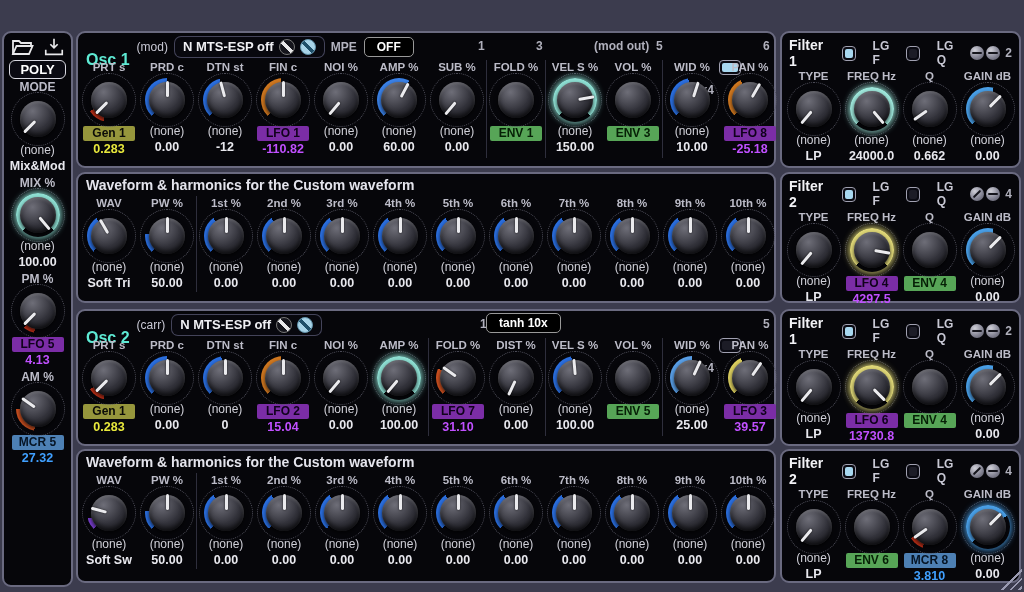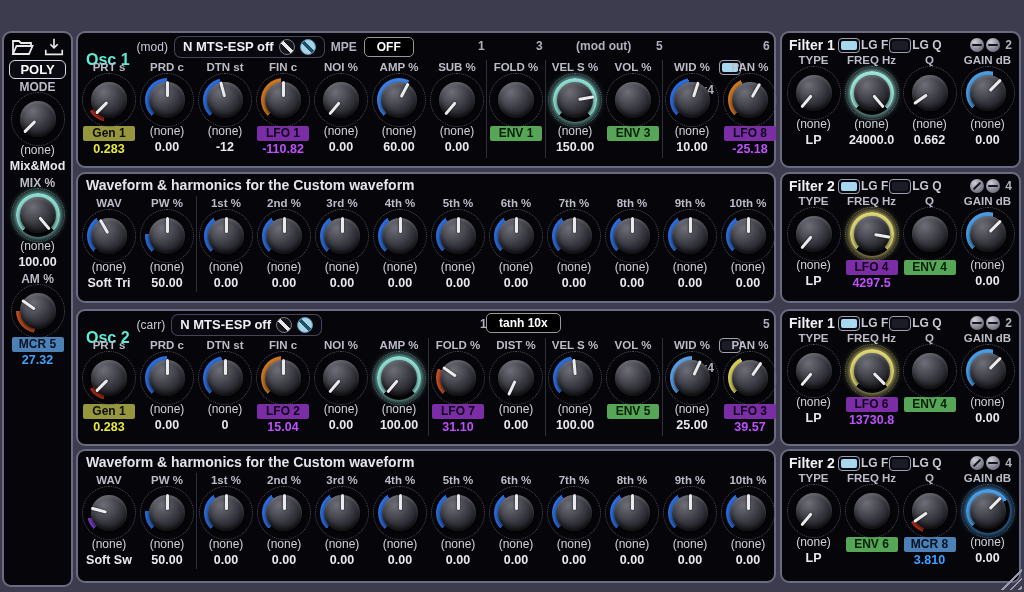--- a/index.html
+++ b/index.html
@@ -59,21 +59,21 @@
   .hbtn{position:absolute;top:2px;pointer-events:auto;}
   .finblk{position:absolute;top:4px;display:flex;align-items:center;gap:5px;pointer-events:auto;}
   .finlab{font-size:12px;font-weight:bold;color:#b4b4c0;margin-top:46px;}
   .checkbox{width:20px;height:13px;border:1px solid #a0a0b0;border-radius:4px;background:#0a0a12;
             display:inline-block;position:relative;}
   .checkbox::after{content:"";position:absolute;inset:2px;border-radius:2px;background:#1c1c26;}
   .checkbox.checked::after{background:#a8d8f0;}
   
   .wave-title{font-size:14px;font-weight:bold;color:#e4e4ec;padding:3px 0 0 8px;height:19px;}
   
-  .filt-header{display:flex;align-items:center;gap:1px;padding:4px 7px 0;}
+  .filt-header{display:flex;align-items:center;gap:17px;padding:4px 7px 0;}
   .filt-title{font-size:14px;font-weight:bold;color:#f2f2f6;margin-right:2px;}
   .lg-label{font-size:12px;font-weight:bold;color:#c8c8d4;}
   .rbtn{width:14px;height:14px;border-radius:50%;position:relative;flex:0 0 auto;
         background:radial-gradient(circle at 35% 30%,#cfcfd8,#808090 60%,#55555f);}
   .rbtn::after{content:"";position:absolute;left:2px;right:2px;top:6px;height:2px;background:#15151c;border-radius:1px;}
   .rbtn.screw::after{transform:rotate(-45deg);}
   .filt-num{margin-left:auto;font-size:12px;font-weight:bold;color:#b0b0bc;}
   .frow{display:flex;justify-content:space-between;padding:0 3px;}
   .frow .kcol{width:57px;}
   
@@ -121,20 +121,25 @@
           <div class="kcol">
             <div class="klabel">MIX %</div>
             <div class="knob">
               <div class="kring" style="background: conic-gradient(from -135deg, rgb(143, 224, 212) 0deg, rgb(143, 224, 212) 270deg, transparent 270deg, transparent 360deg); box-shadow: rgb(143, 224, 212) 0px 0px 7px 1px;"></div>
               <div class="kface"></div>
               <div class="kptr" style="transform: rotate(140deg);"></div>
             </div>
             <div class="knone">(none)</div>
             <div class="kval vt-def">100.00</div>
           </div>
+          <div class="kcol"><div class="klabel">PM %</div><div class="knob">
+              <div class="kring" style="background: conic-gradient(from -170deg, rgb(192, 48, 24) 0deg, rgb(192, 48, 24) 30deg, transparent 30deg, transparent 360deg);"></div>
+              <div class="kface"></div>
+              <div class="kptr" style="transform: rotate(-135deg);"></div>
+            </div><div class="kbadge bt-lfo">LFO 5</div><div class="kval vt-lfo">4.13</div></div>
           <div class="kcol"><div class="klabel">AM %</div><div class="knob">
               <div class="kring" style="background: conic-gradient(from -170deg, rgb(204, 80, 32) 0deg, rgb(204, 80, 32) 80deg, transparent 80deg, transparent 360deg);"></div>
               <div class="kface"></div>
               <div class="kptr" style="transform: rotate(-55deg);"></div>
             </div><div class="kbadge bt-mcr">MCR 5</div><div class="kval vt-mcr">27.32</div></div>
         </div>
     </div>
 
     <div class="panel" style="left:76px;top:3px;width:700px;height:137px;">
       <div class="osc-header">
@@ -143,21 +148,21 @@
         <span class="dd">
           <span>N MTS-ESP off</span>
           <span class="mi pencil"></span>
           <span class="mi eraser"></span>
         </span>
         <span class="mpe-label">MPE</span>
         <button class="blk-btn">OFF</button>
         <span class="hnums" id="osc1-nums">
             <span class="hnum" style="left: 400px;">1</span>
             <span class="hnum" style="left: 458px;">3</span>
-            <span class="hnum" style="left: 498px;">(mod out)</span>
+            <span class="hnum" style="left: 516px;">(mod out)</span>
             <span class="hnum" style="left: 578px;">5</span>
             <span class="hnum" style="left: 685px;">6</span>
             <span class="finblk" style="left: 600px;">
               <span class="finlab">FIN x4</span>
               <span class="checkbox checked"></span>
             </span>
           </span>
       </div>
       <div class="krow" id="osc1-knobs">
           <div class="kcol"><div class="klabel">PRT s</div><div class="knob">

